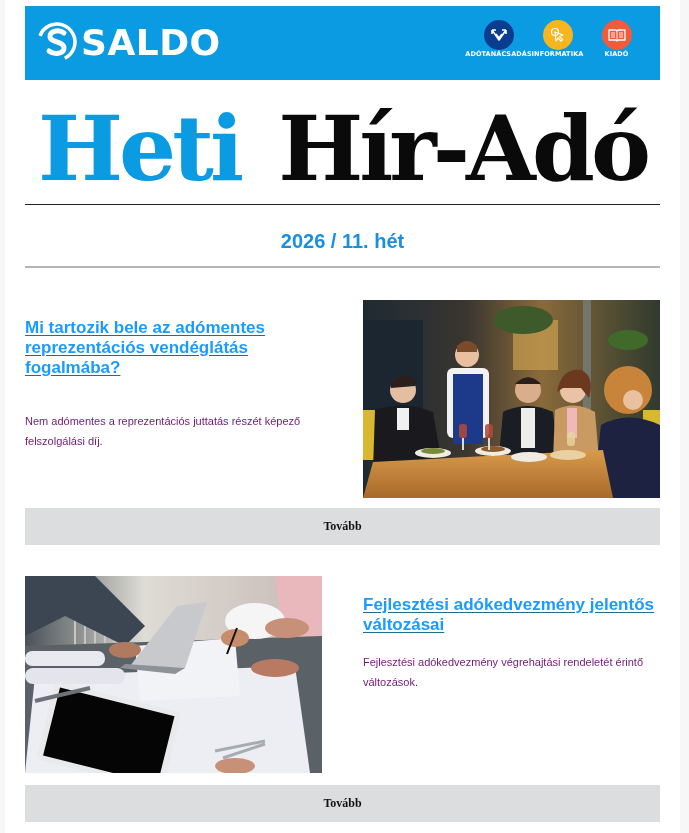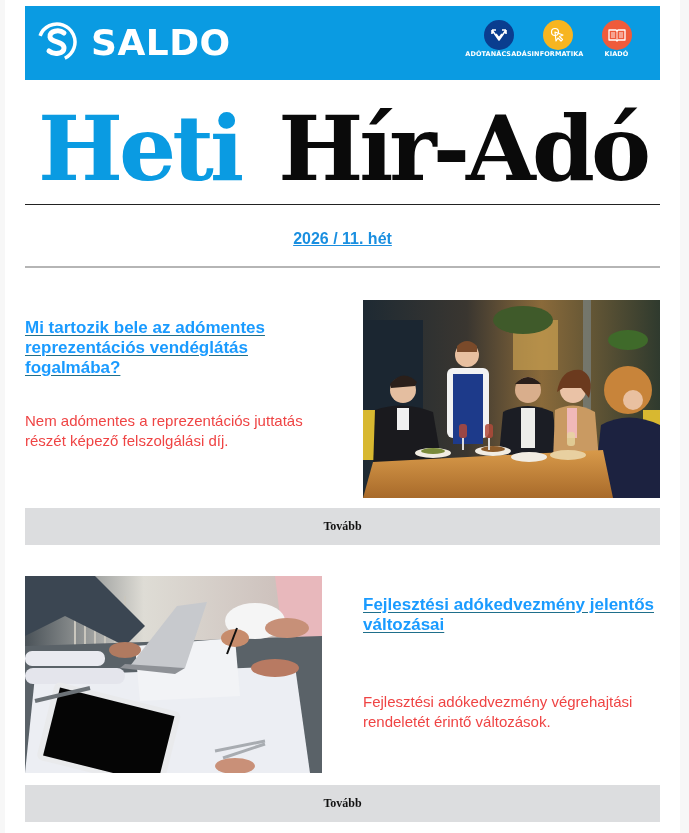--- a/index.html
+++ b/index.html
@@ -25,21 +25,21 @@
       background: #0a9be2;
     }
     .logo {
       position: absolute; left: 12px; top: 14px;
       display: flex; align-items: center; height: 44px;
     }
     .logo-mark {
       width: 40px; height: 40px; position: relative;
     }
     .logo-text {
-      margin-left: 14px;
+      margin-left: 4px;
       color: #ffffff; font-weight: 700; font-size: 36px; letter-spacing: 0.5px;
       font-family: "DejaVu Sans", sans-serif;
     }
     .nav {
       position: absolute; right: 14px; top: 14px;
       display: flex; gap: 0;
     }
     .nav-item {
       width: 59px; display: flex; flex-direction: column; align-items: center;
       cursor: pointer;
@@ -63,36 +63,36 @@
       font-weight: 700; font-size: 90px; letter-spacing: -4px;
       line-height: 1;
     }
     .masthead .blue { color: #0a9be2; }
     .masthead .black { color: #0a0a0a; margin-left: 38px; }
     .rule-dark {
       position: absolute; left: 20px; top: 204px; width: 635px; height: 1px; background: #222;
     }
     .week {
       position: absolute; left: 20px; top: 230px; width: 635px; text-align: center;
-      color: #1a8fe0; font-weight: 700; font-size: 16px; text-decoration: underline;
+      color: #1a8fe0; font-weight: 700; font-size: 20px;
     }
     .rule-gray {
       position: absolute; left: 20px; top: 266px; width: 635px; height: 2px; background: #b5b5b5;
     }
     
     .article-title {
       position: absolute;
       color: #1a9bff; font-weight: 700; font-size: 17px; line-height: 20px;
       text-decoration: underline; text-decoration-color: #1f6f8b;
       text-underline-offset: 2px;
       cursor: pointer;
     }
     .article-text {
       position: absolute;
-      color: #ef4444; font-size: 15px; line-height: 20px;
+      color: #701a75; font-size: 11px; line-height: 20px;
     }
     .photo {
       position: absolute; overflow: hidden;
     }
     .more-btn {
       position: absolute; left: 20px; width: 635px; height: 37px;
       background: #dcdddf;
       display: flex; align-items: center; justify-content: center;
       font-family: "Liberation Serif", "DejaVu Serif", serif;
       font-weight: 700; font-size: 12px; color: #111;
@@ -273,18 +273,18 @@
       </g>
 
       <line x1="10" y1="125" x2="65" y2="112" stroke="#6c7277" stroke-width="4"></line>
       <line x1="190" y1="175" x2="240" y2="165" stroke="#a8acb1" stroke-width="3"></line>
       <line x1="198" y1="182" x2="240" y2="168" stroke="#a8acb1" stroke-width="3"></line>
       <ellipse cx="210" cy="190" rx="20" ry="8" fill="#c99078"></ellipse>
     </svg>
   </div>
 
   <div class="article-title" style="left:358px; top:595px; width:300px;">Fejlesztési adókedvezmény jelentős változásai</div>
-  <div class="article-text" style="left:358px; top:692px; width:300px;">Fejlesztési adókedvezmény végrehajtási rendeletét érintő változások.</div>
+  <div class="article-text" style="left:358px; top:652px; width:300px;">Fejlesztési adókedvezmény végrehajtási rendeletét érintő változások.</div>
 
   <div class="more-btn" style="top:785px;">Tovább</div>
 </div>
 
 <div class="scroll-strip"></div>
 
 </body></html>

